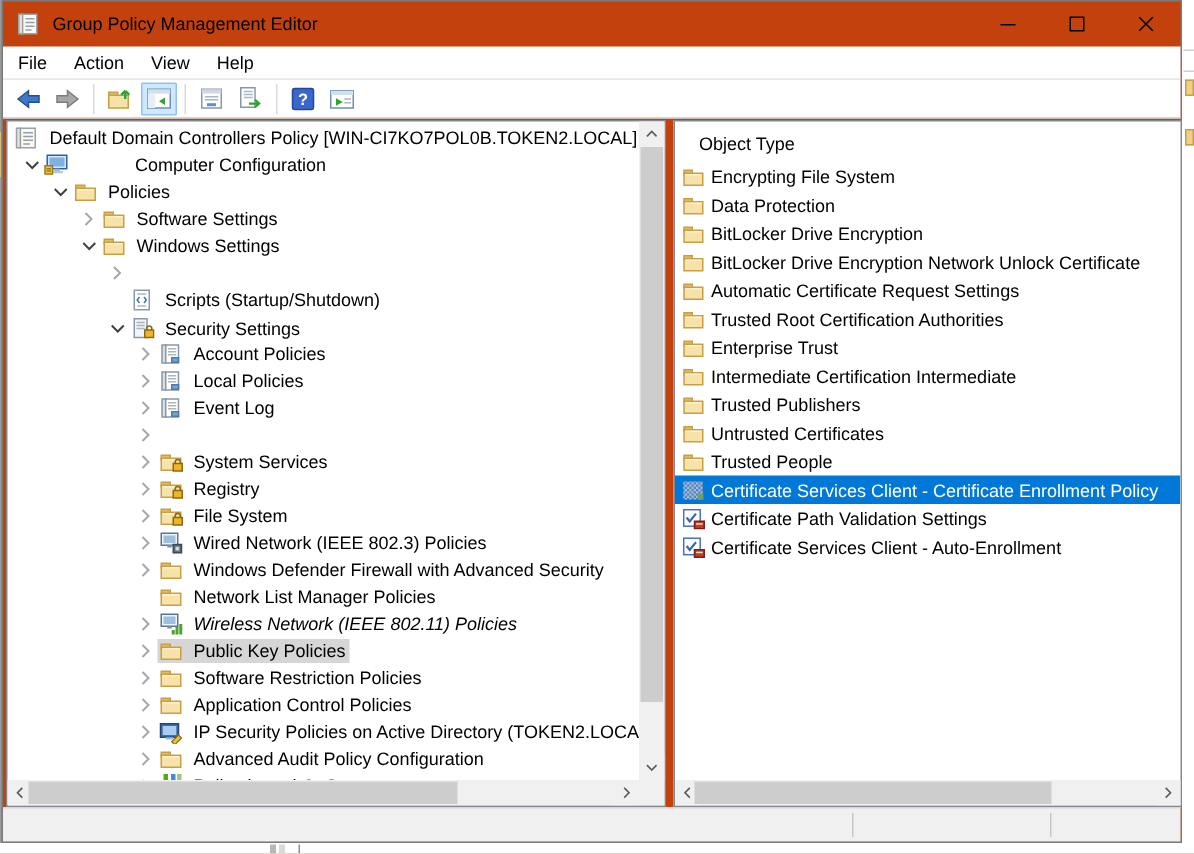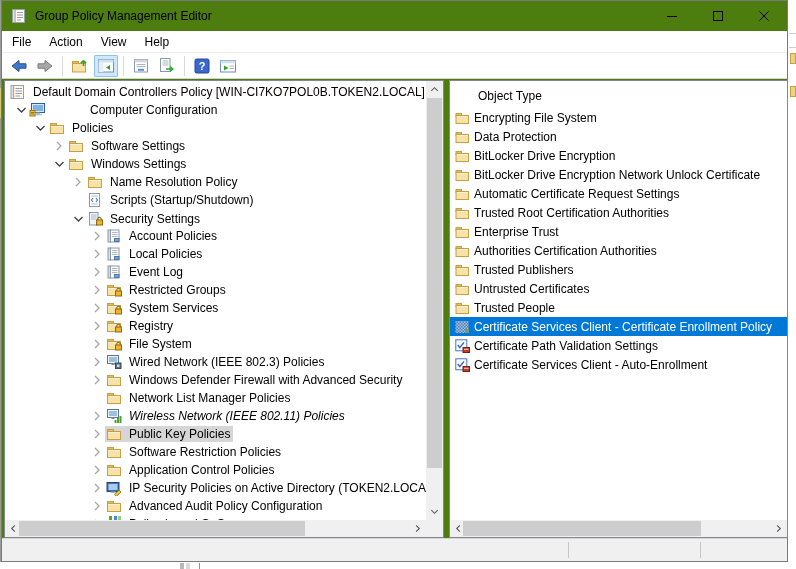--- a/index.html
+++ b/index.html
@@ -1,18 +1,18 @@
 <!DOCTYPE html>
 <html><head>
 <meta charset="utf-8">
 <style>
   html,body{margin:0;padding:0;}
   .screen{position:relative;width:796px;height:569px;background:#ffffff;overflow:hidden;
           font-family:"Liberation Sans","DejaVu Sans",sans-serif;font-size:12px;color:#000;}
-  .window{position:absolute;left:1px;top:0;width:787px;height:562px;background:#4d7c0f;
+  .window{position:absolute;left:1px;top:0;width:787px;height:562px;background:#c2410c;
           border:1px solid #7a7a7a;box-sizing:border-box;}
   
   .titlebar{position:absolute;left:0;top:0;right:0;height:30px;display:flex;align-items:center;}
   .title-icon{margin-left:9px;width:16px;height:16px;flex:0 0 auto;}
   .title-text{margin-left:8px;white-space:nowrap;}
   .caption-btns{position:absolute;right:0;top:0;height:30px;display:flex;}
   .cap-btn{width:46px;height:30px;display:flex;align-items:center;justify-content:center;}
   
   .menubar{position:absolute;left:0;top:30px;right:0;height:21px;display:flex;align-items:center;
            border-bottom:1px solid #ececec;background:#fff;}
@@ -30,21 +30,21 @@
   .pane{position:absolute;background:#fff;border:1px solid #828790;box-sizing:border-box;overflow:hidden;}
   .pane-left{left:2px;top:79px;width:440px;height:458px;}
   .pane-right{left:447px;top:79px;width:339px;height:458px;}
   .tree{position:absolute;left:0;top:2px;right:17px;bottom:17px;overflow:hidden;white-space:nowrap;}
   .trow{height:18px;display:flex;align-items:center;}
   .expander{width:16px;height:16px;flex:0 0 auto;display:flex;align-items:center;justify-content:center;}
   .ticon{width:17px;height:16px;flex:0 0 auto;margin-right:4px;display:flex;align-items:center;justify-content:center;}
   .tlabel{padding:1px 3px;white-space:nowrap;}
   .hl-inactive{background:#d6d6d6;}
   
-  .list-header{position:absolute;left:28px;top:8px;white-space:nowrap;}
+  .list-header{position:absolute;left:16px;top:8px;white-space:nowrap;}
   .list{position:absolute;left:0;top:27px;right:0;bottom:17px;overflow:hidden;white-space:nowrap;}
   .lrow{height:19px;display:flex;align-items:center;padding-left:5px;}
   .lrow .licon{width:15px;height:14px;flex:0 0 auto;margin-right:4px;display:flex;align-items:center;justify-content:center;}
   .lrow.selected{background:#0078d7;color:#fff;}
   
   .sb{position:absolute;background:#f0f0f0;}
   .sb-btn{position:absolute;width:17px;height:17px;display:flex;align-items:center;justify-content:center;background:#f0f0f0;}
   .sb-thumb-h{position:absolute;top:1px;height:15px;background:#cdcdcd;}
   .sb-thumb-v{position:absolute;left:1px;width:15px;background:#cdcdcd;}
   .sb-corner{position:absolute;width:17px;height:17px;background:#f0f0f0;}
@@ -272,30 +272,20 @@
               </span>
               <span class="tlabel">Windows Settings</span>
             </span>
           </div>
           <div class="trow" style="padding-left: 65px;">
             <span class="expander">
               <svg width="16" height="16" viewBox="0 0 16 16">
                 <polyline points="6,4 10,8 6,12" fill="none" stroke="#a6a6a6" stroke-width="1.3"></polyline>
               </svg>
             </span>
-            <span style="display: flex; align-items: center;">
-              <span class="ticon">
-                <svg width="16" height="16" viewBox="0 0 16 16">
-                  <rect x="1.5" y="3.5" width="6" height="3" fill="#e3bb63" stroke="#c79f45"></rect>
-                  <rect x="1.5" y="5.5" width="13" height="8" fill="#f7e3a9" stroke="#c79f45"></rect>
-                  <line x1="2.5" y1="6.5" x2="13.5" y2="6.5" stroke="#fcf0cd"></line>
-                </svg>
-              </span>
-              <span class="tlabel">Name Resolution Policy</span>
-            </span>
           </div>
           <div class="trow" style="padding-left: 65px;">
             <span class="expander"></span>
             <span style="display: flex; align-items: center;">
               <span class="ticon">
                 <svg width="16" height="16" viewBox="0 0 16 16">
                   <rect x="2.5" y="1.5" width="10" height="13" fill="#ffffff" stroke="#8a99ab"></rect>
                   <line x1="4.5" y1="4" x2="10.5" y2="4" stroke="#aab6c2"></line>
                   <line x1="4.5" y1="12" x2="10.5" y2="12" stroke="#aab6c2"></line>
                   <path d="M6 6 L4.5 8 L6 10 M9 6 L10.5 8 L9 10" fill="none" stroke="#4a7ab0" stroke-width="1.1"></path>
@@ -383,32 +373,20 @@
               </span>
               <span class="tlabel">Event Log</span>
             </span>
           </div>
           <div class="trow" style="padding-left: 84px;">
             <span class="expander">
               <svg width="16" height="16" viewBox="0 0 16 16">
                 <polyline points="6,4 10,8 6,12" fill="none" stroke="#a6a6a6" stroke-width="1.3"></polyline>
               </svg>
             </span>
-            <span style="display: flex; align-items: center;">
-              <span class="ticon">
-                <svg width="16" height="16" viewBox="0 0 16 16">
-                  <rect x="1.5" y="3.5" width="6" height="3" fill="#e3bb63" stroke="#c79f45"></rect>
-                  <rect x="1.5" y="5.5" width="13" height="8" fill="#f7e3a9" stroke="#c79f45"></rect>
-                  <line x1="2.5" y1="6.5" x2="13.5" y2="6.5" stroke="#fcf0cd"></line>
-                  <path d="M10.8 9.2 v-1.2 a1.7 1.7 0 0 1 3.4 0 V9.2" fill="none" stroke="#8a6a12" stroke-width="1.1"></path>
-                  <rect x="9.5" y="9" width="6" height="5" fill="#f0b429" stroke="#8a6a12"></rect>
-                </svg>
-              </span>
-              <span class="tlabel">Restricted Groups</span>
-            </span>
           </div>
           <div class="trow" style="padding-left: 84px;">
             <span class="expander">
               <svg width="16" height="16" viewBox="0 0 16 16">
                 <polyline points="6,4 10,8 6,12" fill="none" stroke="#a6a6a6" stroke-width="1.3"></polyline>
               </svg>
             </span>
             <span style="display: flex; align-items: center;">
               <span class="ticon">
                 <svg width="16" height="16" viewBox="0 0 16 16">
@@ -738,21 +716,21 @@
             <span>Enterprise Trust</span>
           </div>
           <div class="lrow">
             <span class="licon">
               <svg width="15" height="14" viewBox="0 0 15 14">
                 <rect x="1" y="2.5" width="5.5" height="3" fill="#e3bb63" stroke="#c79f45"></rect>
                 <rect x="1" y="4.5" width="12.5" height="8" fill="#f7e3a9" stroke="#c79f45"></rect>
                 <line x1="2" y1="5.5" x2="12.5" y2="5.5" stroke="#fcf0cd"></line>
               </svg>
             </span>
-            <span>Authorities Certification Authorities</span>
+            <span>Intermediate Certification Intermediate</span>
           </div>
           <div class="lrow">
             <span class="licon">
               <svg width="15" height="14" viewBox="0 0 15 14">
                 <rect x="1" y="2.5" width="5.5" height="3" fill="#e3bb63" stroke="#c79f45"></rect>
                 <rect x="1" y="4.5" width="12.5" height="8" fill="#f7e3a9" stroke="#c79f45"></rect>
                 <line x1="2" y1="5.5" x2="12.5" y2="5.5" stroke="#fcf0cd"></line>
               </svg>
             </span>
             <span>Trusted Publishers</span>

